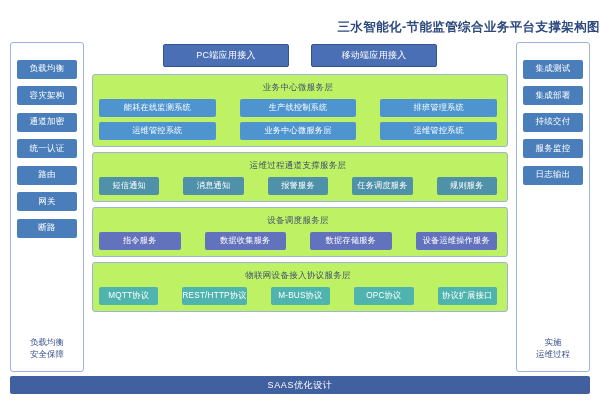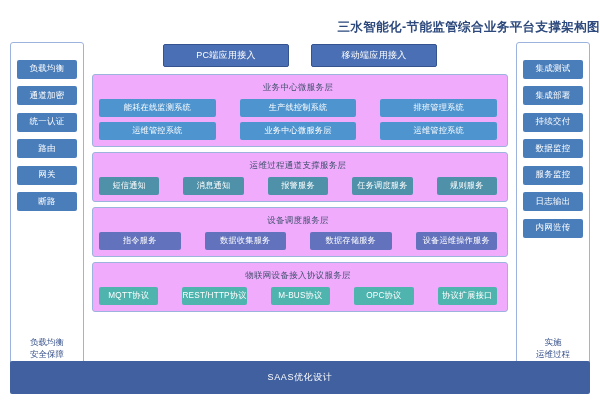--- a/index.html
+++ b/index.html
@@ -101,21 +101,21 @@
     display: flex;
     align-items: center;
     justify-content: center;
     letter-spacing: 0.3px;
   }
 
   
   .layer {
     border: 1px solid #9bb3dd;
     border-radius: 3px;
-    background: #f0abfc;
+    background: #bef264;
     padding: 4px 10px 6px 6px;
     box-sizing: border-box;
     margin-bottom: 5px;
   }
   .layer-title {
     text-align: center;
     font-size: 8.5px;
     color: #40506e;
     padding: 3px 0 5px 0;
     letter-spacing: 0.3px;
@@ -144,40 +144,41 @@
   .layer-ops      .node { background: #4e91a8; }
   .layer-device   .node { background: #6272bd; }
   .layer-iot      .node { background: #4fb3ae; }
 
   
   .bottom-bar {
     position: absolute;
     left: 10px;
     right: 10px;
     bottom: 6px;
-    height: 33px;
+    height: 18px;
     background: #41609f;
     border-radius: 2px;
     color: #ffffff;
     font-size: 9px;
     display: flex;
     align-items: center;
     justify-content: center;
     letter-spacing: 0.6px;
   }
 </style>
 </head>
 <body>
 
 <div class="title">三水智能化-节能监管综合业务平台支撑架构图</div>
 
 <div class="frame">
 
   <div class="rail">
     <div class="rail-chip">负载均衡</div>
+    <div class="rail-chip">容灾架构</div>
     <div class="rail-chip">通道加密</div>
     <div class="rail-chip">统一认证</div>
     <div class="rail-chip">路由</div>
     <div class="rail-chip">网关</div>
     <div class="rail-chip">断路</div>
     <div class="rail-foot">
       <div>负载均衡</div>
       <div>安全保障</div>
     </div>
   </div>
@@ -234,24 +235,22 @@
         <div class="node">协议扩展接口</div>
       </div>
     </div>
 
   </div>
 
   <div class="rail">
     <div class="rail-chip">集成测试</div>
     <div class="rail-chip">集成部署</div>
     <div class="rail-chip">持续交付</div>
-    <div class="rail-chip">数据监控</div>
     <div class="rail-chip">服务监控</div>
     <div class="rail-chip">日志输出</div>
-    <div class="rail-chip">内网造传</div>
     <div class="rail-foot">
       <div>实施</div>
       <div>运维过程</div>
     </div>
   </div>
 
 </div>
 
 <div class="bottom-bar">SAAS优化设计</div>
 

